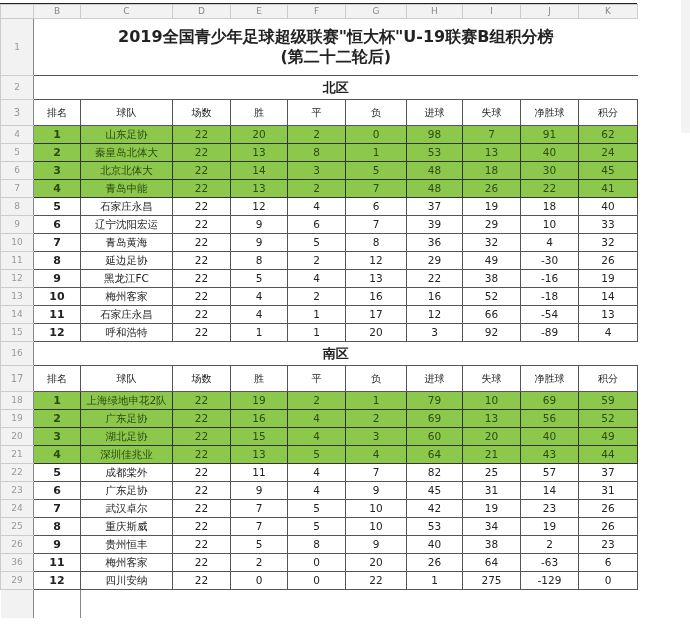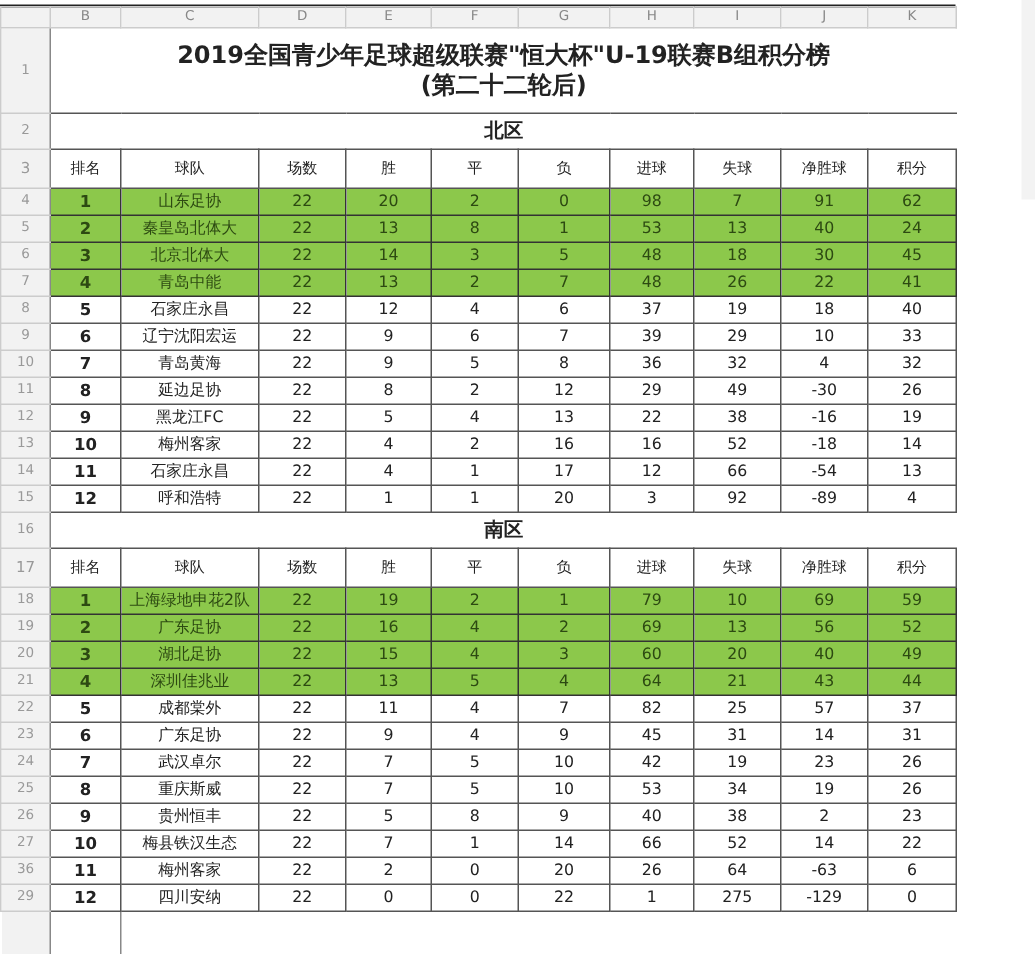--- a/index.html
+++ b/index.html
@@ -365,33 +365,20 @@
           <td>22</td>
           <td>5</td>
           <td>8</td>
           <td>9</td>
           <td>40</td>
           <td>38</td>
           <td>2</td>
           <td>23</td>
         </tr>
         <tr class="row">
-          <td class="rh">27</td>
-          <td class="rank">10</td>
-          <td>梅县铁汉生态</td>
-          <td>22</td>
-          <td>7</td>
-          <td>1</td>
-          <td>14</td>
-          <td>66</td>
-          <td>52</td>
-          <td>14</td>
-          <td>22</td>
-        </tr>
-        <tr class="row">
           <td class="rh">36</td>
           <td class="rank">11</td>
           <td>梅州客家</td>
           <td>22</td>
           <td>2</td>
           <td>0</td>
           <td>20</td>
           <td>26</td>
           <td>64</td>
           <td>-63</td>

